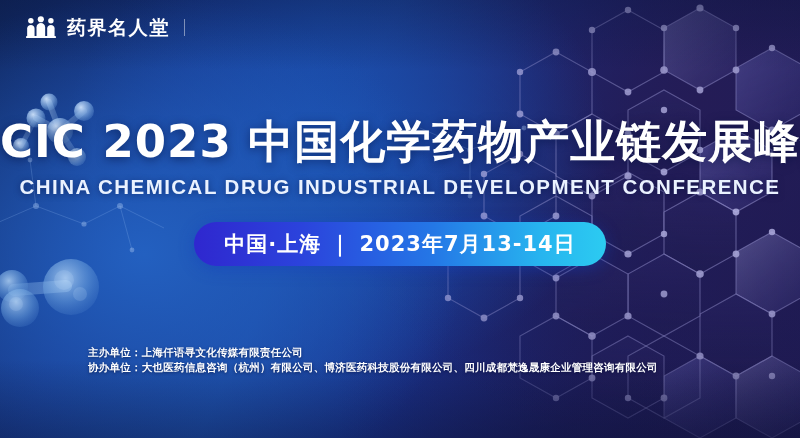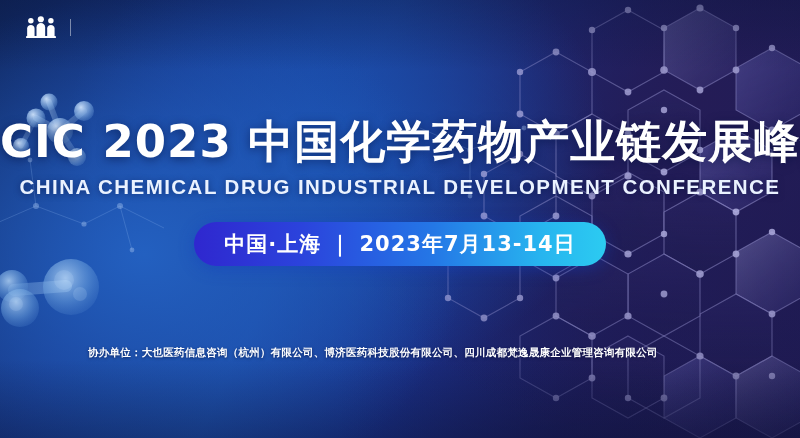--- a/index.html
+++ b/index.html
@@ -123,21 +123,21 @@
   .org-line {
     color:#ffffff;
     font-size:10.5px;
     font-weight:700;
     letter-spacing:0.25px;
     line-height:12px;
     white-space:nowrap;
     font-family:"DejaVu Sans","Liberation Sans",sans-serif;
     text-shadow:0 1px 3px rgba(0,10,50,0.6);
   }
-  .org-line + .org-line { margin-top:32px; }
+  .org-line + .org-line { margin-top:3px; }
 </style>
 </head>
 <body>
 
 <div class="banner">
 
   <svg class="hexlayer" viewBox="0 0 800 438" preserveAspectRatio="none" aria-hidden="true">
     <defs>
       <linearGradient id="hexFillA" x1="0" y1="0" x2="1" y2="1">
         <stop offset="0%" stop-color="#6a68b8" stop-opacity="0.55"></stop>
@@ -328,29 +328,31 @@
       <g fill="#ffffff">
         <circle cx="5.5" cy="6" r="3.1"></circle>
         <path d="M1.3 25 L1.3 14.6 C1.3 12.2 3.1 10.6 5.5 10.6 C7.9 10.6 9.7 12.2 9.7 14.6 L9.7 25 Z"></path>
         <circle cx="16.8" cy="4.2" r="3.5"></circle>
         <path d="M11.9 25 L11.9 13.2 C11.9 10.5 14.1 8.6 16.8 8.6 C19.5 8.6 21.7 10.5 21.7 13.2 L21.7 25 Z"></path>
         <circle cx="28.2" cy="6" r="3.1"></circle>
         <path d="M24 25 L24 14.6 C24 12.2 25.8 10.6 28.2 10.6 C30.6 10.6 32.4 12.2 32.4 14.6 L32.4 25 Z"></path>
         <rect x="0" y="23.2" width="34" height="2.4" rx="1.1"></rect>
       </g>
     </svg>
+    <span class="logo-cn">药界名人堂</span>
     <span class="logo-sep"></span>
   </div>
 
   <div class="title-main">CIC 2023 中国化学药物产业链发展峰会</div>
   <div class="title-sub">CHINA CHEMICAL DRUG INDUSTRIAL DEVELOPMENT CONFERENCE</div>
 
   <div class="pill-wrap">
     <div class="pill">
       <span class="pill-text">中国·上海 ｜ 2023年7月13-14日</span>
     </div>
   </div>
 
   <div class="org-block">
+    <div class="org-line">主办单位：上海仟语寻文化传媒有限责任公司</div>
     <div class="org-line">协办单位：大也医药信息咨询（杭州）有限公司、博济医药科技股份有限公司、四川成都梵逸晟康企业管理咨询有限公司</div>
   </div>
 
 </div>
 
 </body></html>

